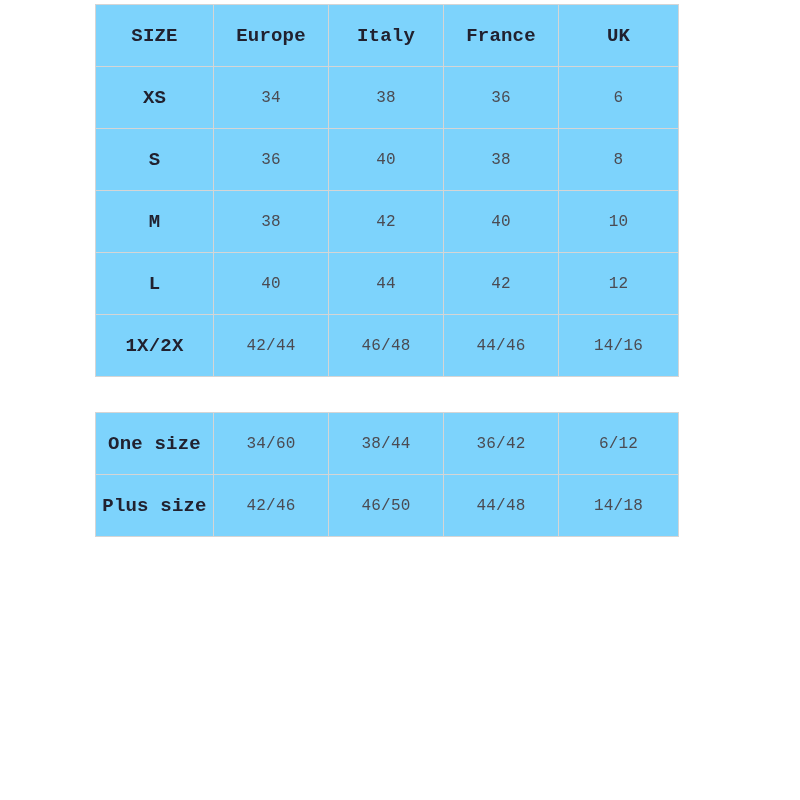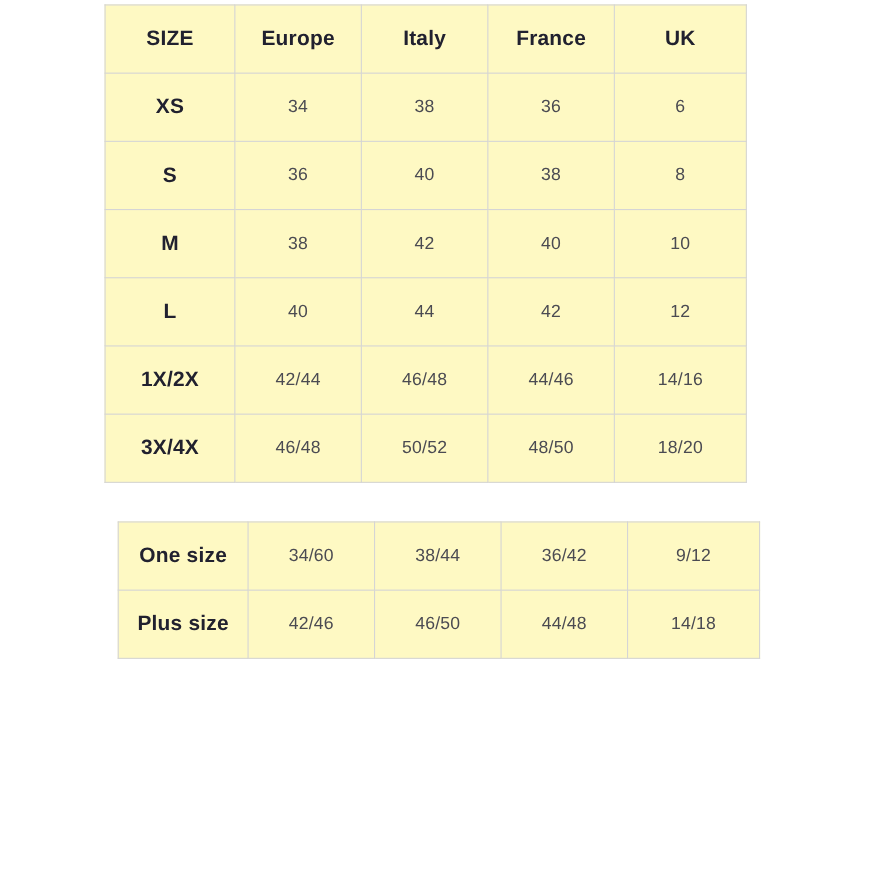--- a/index.html
+++ b/index.html
@@ -12,25 +12,25 @@
   }
   .page {
     box-sizing: border-box;
     padding: 4px 0 0 95px;
     font-family: "Liberation Sans", sans-serif;
   }
   table.size-table {
     border-collapse: collapse;
     table-layout: fixed;
     width: 583px;
-    background: #fef9c3;
+    background: #7dd3fc;
+    font-family: Liberation Mono, monospace;
   }
   table.size-table.second {
     margin-top: 35px;
-    margin-left: 12px;
   }
   table.size-table th,
   table.size-table td {
     border: 1px solid #d5d5d5;
     height: 61px;
     text-align: center;
     vertical-align: middle;
     padding: 0;
     letter-spacing: 0.2px;
   }
@@ -101,45 +101,38 @@
           <td>42</td>
           <td>12</td>
         </tr>
         <tr>
           <th>1X/2X</th>
           <td>42/44</td>
           <td>46/48</td>
           <td>44/46</td>
           <td>14/16</td>
         </tr>
-        <tr>
-          <th>3X/4X</th>
-          <td>46/48</td>
-          <td>50/52</td>
-          <td>48/50</td>
-          <td>18/20</td>
-        </tr>
       </tbody>
   </table>
 
   <table class="size-table second">
     <colgroup>
       <col class="c0">
         <col class="c1">
         <col class="c2">
         <col class="c3">
         <col class="c4">
     </colgroup>
     <tbody>
         <tr>
           <th>One size</th>
           <td>34/60</td>
           <td>38/44</td>
           <td>36/42</td>
-          <td>9/12</td>
+          <td>6/12</td>
         </tr>
         <tr>
           <th>Plus size</th>
           <td>42/46</td>
           <td>46/50</td>
           <td>44/48</td>
           <td>14/18</td>
         </tr>
       </tbody>
   </table>

